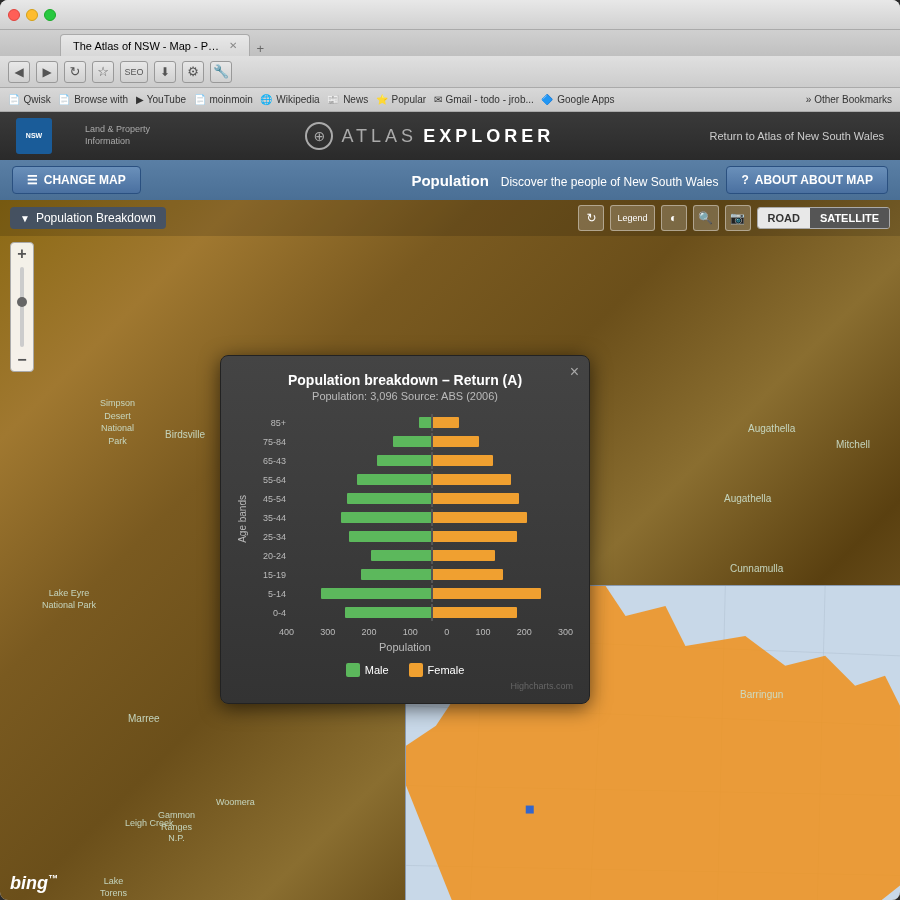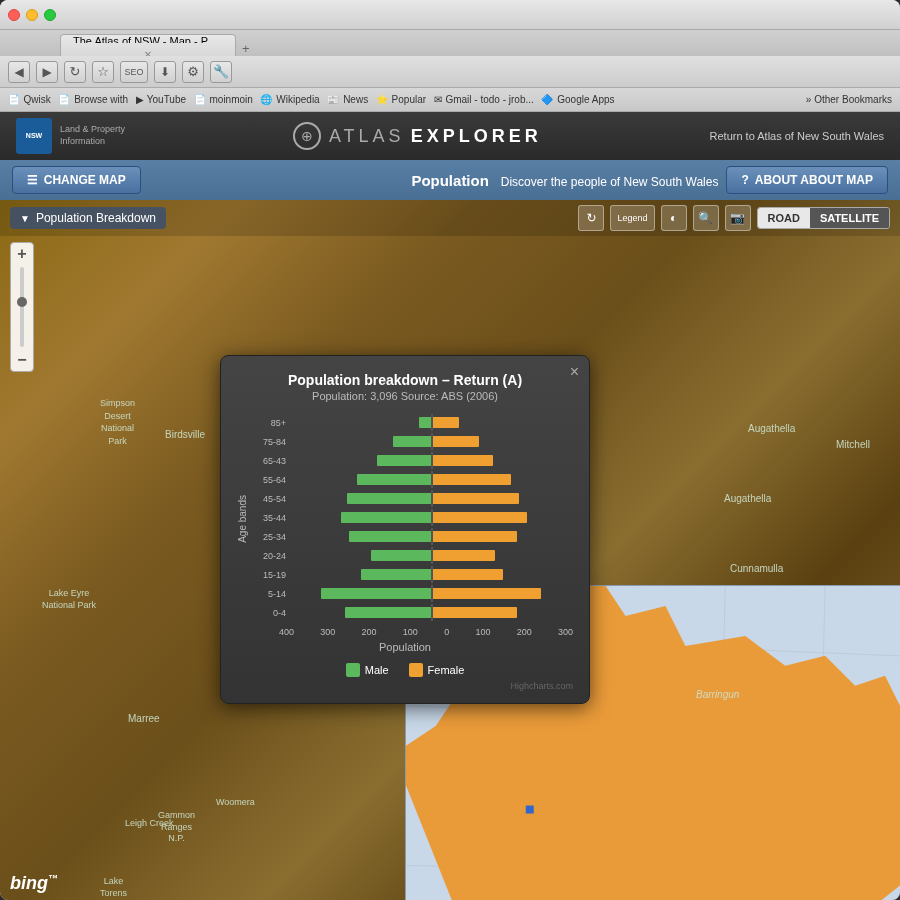--- a/index.html
+++ b/index.html
@@ -7,38 +7,38 @@
 
     
     .browser-window { width: 900px; height: 900px; background: #ddd; border-radius: 8px; overflow: hidden; display: flex; flex-direction: column; }
 
     .title-bar { background: linear-gradient(to bottom, #e8e8e8, #d0d0d0); height: 30px; display: flex; align-items: center; padding: 0 8px; gap: 6px; border-bottom: 1px solid #aaa; }
     .traffic-light { width: 12px; height: 12px; border-radius: 50%; }
     .tl-red { background: #ff5f57; border: 1px solid #e0443e; }
     .tl-yellow { background: #febc2e; border: 1px solid #d4a017; }
     .tl-green { background: #28c840; border: 1px solid #1aab29; }
     .tab-bar { background: linear-gradient(to bottom, #d0d0d0, #c0c0c0); height: 26px; display: flex; align-items: flex-end; padding-left: 60px; }
-    .tab { background: linear-gradient(to bottom, #e8e8e8, #d8d8d8); height: 22px; padding: 0 12px; font-size: 11px; display: flex; align-items: center; border-radius: 4px 4px 0 0; border: 1px solid #aaa; border-bottom: none; gap: 6px; flex-direction: column; }
+    .tab { background: linear-gradient(to bottom, #e8e8e8, #d8d8d8); height: 22px; padding: 0 12px; font-size: 11px; display: flex; align-items: center; border-radius: 4px 4px 0 0; border: 1px solid #aaa; border-bottom: none; gap: 6px; }
     .tab span { max-width: 150px; overflow: hidden; white-space: nowrap; text-overflow: ellipsis; }
 
     .toolbar { background: linear-gradient(to bottom, #e0e0e0, #cccccc); height: 32px; display: flex; align-items: center; padding: 0 8px; gap: 6px; border-bottom: 1px solid #aaa; }
     .nav-btn { background: linear-gradient(to bottom, #e8e8e8, #d0d0d0); border: 1px solid #999; border-radius: 3px; width: 22px; height: 22px; display: flex; align-items: center; justify-content: center; font-size: 12px; cursor: pointer; color: #555; }
     .url-bar { flex: 1; background: white; border: 1px solid #999; border-radius: 3px; height: 22px; padding: 0 6px; font-size: 11px; display: flex; align-items: center; color: #333; }
     .bookmarks-bar { background: linear-gradient(to bottom, #d8d8d8, #c8c8c8); height: 24px; display: flex; align-items: center; padding: 0 8px; gap: 8px; border-bottom: 1px solid #aaa; font-size: 10px; color: #333; overflow: hidden; }
     .bm-item { white-space: nowrap; cursor: pointer; display: flex; align-items: center; gap: 3px; }
 
     
     .app-content { flex: 1; display: flex; flex-direction: column; overflow: hidden; }
 
     
     .app-header { background: linear-gradient(to bottom, #3a3a3a, #2a2a2a); height: 48px; display: flex; align-items: center; justify-content: space-between; padding: 0 16px; }
     .header-logo { display: flex; align-items: center; gap: 8px; }
     .nsw-logo { background: #1a5c99; width: 36px; height: 36px; border-radius: 3px; display: flex; align-items: center; justify-content: center; flex-direction: column; }
     .nsw-logo-text { font-size: 7px; color: white; font-weight: bold; text-align: center; line-height: 1.2; }
-    .logo-info { color: #aaa; font-size: 9px; line-height: 1.3; }
+    .logo-info { color: #aaa; font-size: 9px; line-height: 1.3; margin-left: 25px; }
     .atlas-title { display: flex; align-items: center; gap: 8px; color: white; }
     .atlas-icon { width: 28px; height: 28px; border: 2px solid #aaa; border-radius: 50%; display: flex; align-items: center; justify-content: center; font-size: 14px; color: #aaa; }
     .atlas-name { font-size: 18px; letter-spacing: 4px; color: #ccc; font-weight: normal; }
     .atlas-name strong { color: white; font-weight: bold; }
     .header-link { color: #ccc; font-size: 11px; text-decoration: none; }
 
     
     .map-toolbar { background: linear-gradient(to bottom, #5a7fa5, #4a6f95); height: 40px; display: flex; align-items: center; padding: 0 12px; gap: 8px; }
     .change-map-btn { background: linear-gradient(to bottom, #6a90ba, #4a70a0); border: 1px solid #2a5080; border-radius: 4px; color: white; font-size: 12px; font-weight: bold; padding: 6px 14px; cursor: pointer; display: flex; align-items: center; gap: 6px; }
     .map-title-area { flex: 1; text-align: right; color: white; font-size: 14px; }
@@ -228,21 +228,21 @@
 
       <div class="map-label" style="top:185px;left:100px;font-size:9px;line-height:1.4;margin-top:12px;">Simpson<br>Desert<br>National<br>Park</div>
       <div class="map-label" style="top:228px;left:165px;">Birdsville</div>
       <div class="map-label" style="top:186px;left:400px;">Windorah</div>
       <div class="map-label" style="top:222px;left:748px;">Augathella</div>
       <div class="map-label" style="top:238px;left:836px;">Mitchell</div>
       <div class="map-label" style="top:292px;left:724px;">Augathella</div>
       <div class="map-label" style="top:287px;left:558px;">Quilpie</div>
       <div class="map-label" style="top:362px;left:730px;">Cunnamulla</div>
       <div class="map-label" style="top:388px;left:42px;font-size:9px;">Lake Eyre<br>National Park</div>
-      <div class="map-label" style="top:488px;left:696px;font-style:italic;">Barringun</div>
+      <div class="map-label" style="top:488px;left:740px;">Barringun</div>
       <div class="map-label" style="top:512px;left:128px;">Marree</div>
       <div class="map-label" style="top:618px;left:125px;font-size:9px;">Leigh Creek</div>
       <div class="map-label" style="top:610px;left:158px;font-size:9px;">Gammon<br>Ranges<br>N.P.</div>
 
       <div class="map-label" style="top:676px;left:100px;font-size:9px;">Lake<br>Torens</div>
       <div class="map-label" style="top:597px;left:216px;font-size:9px;">Woomera</div>
 
       <div class="bing-logo">
         <span>bing</span><span class="bing-tm">™</span>
       </div>

